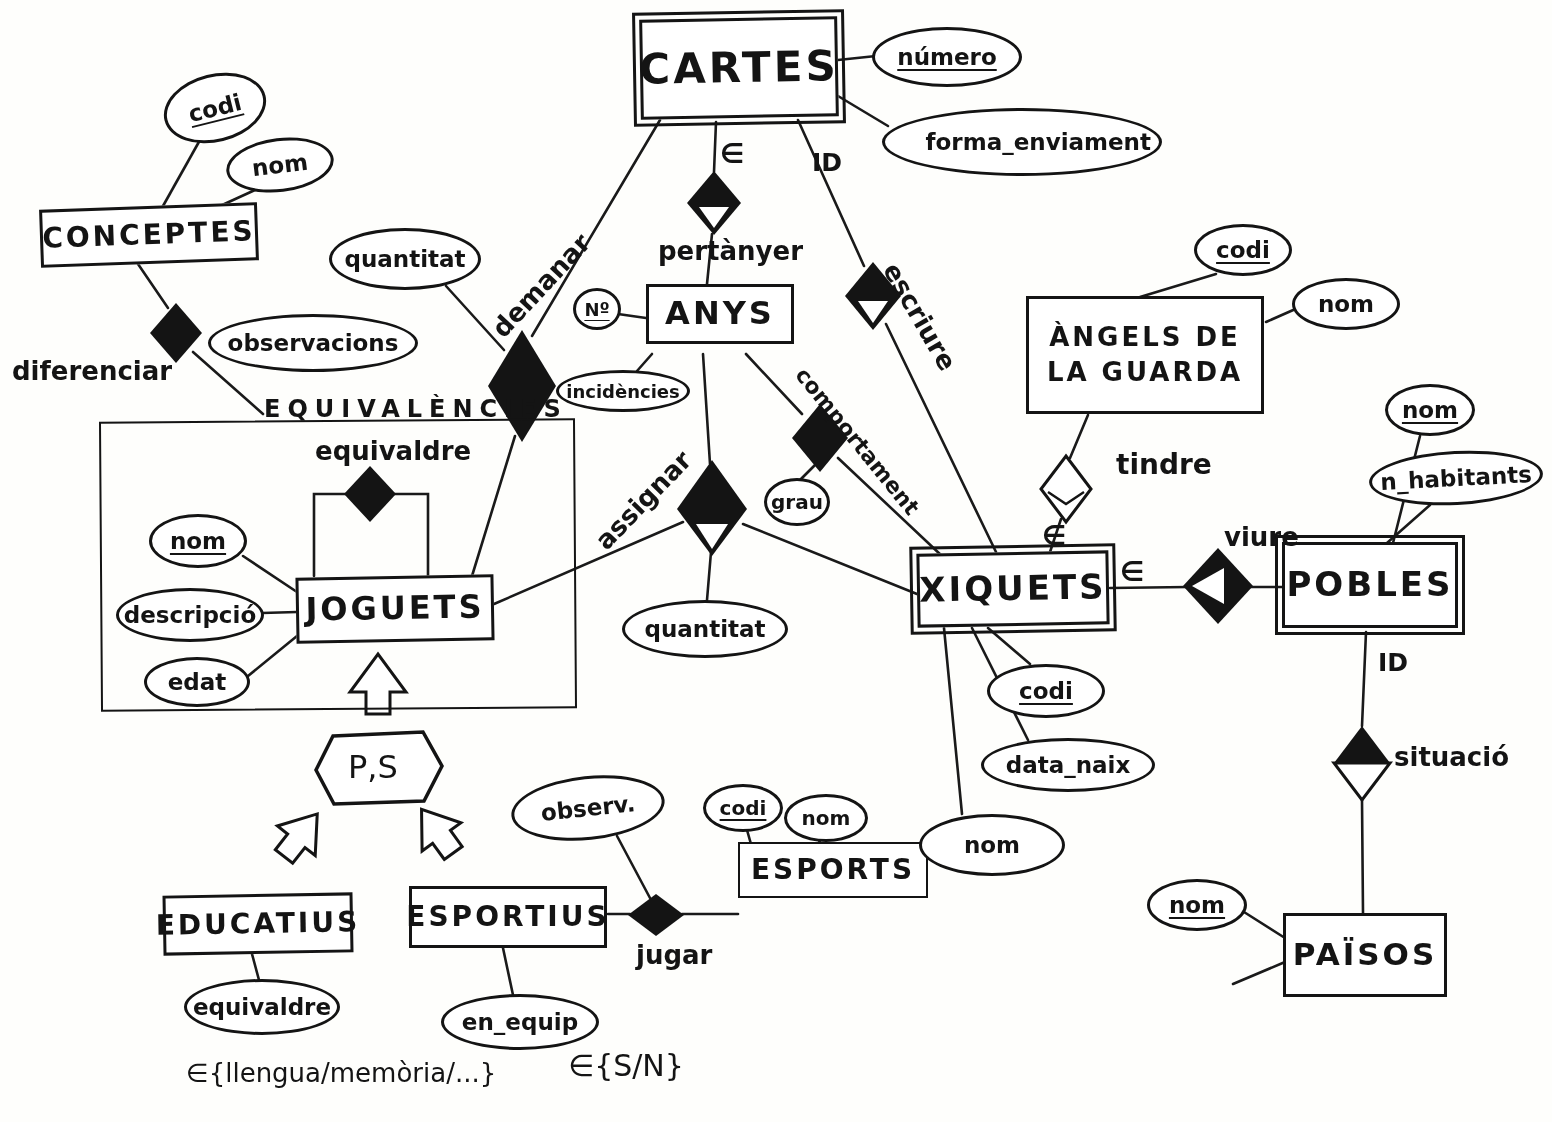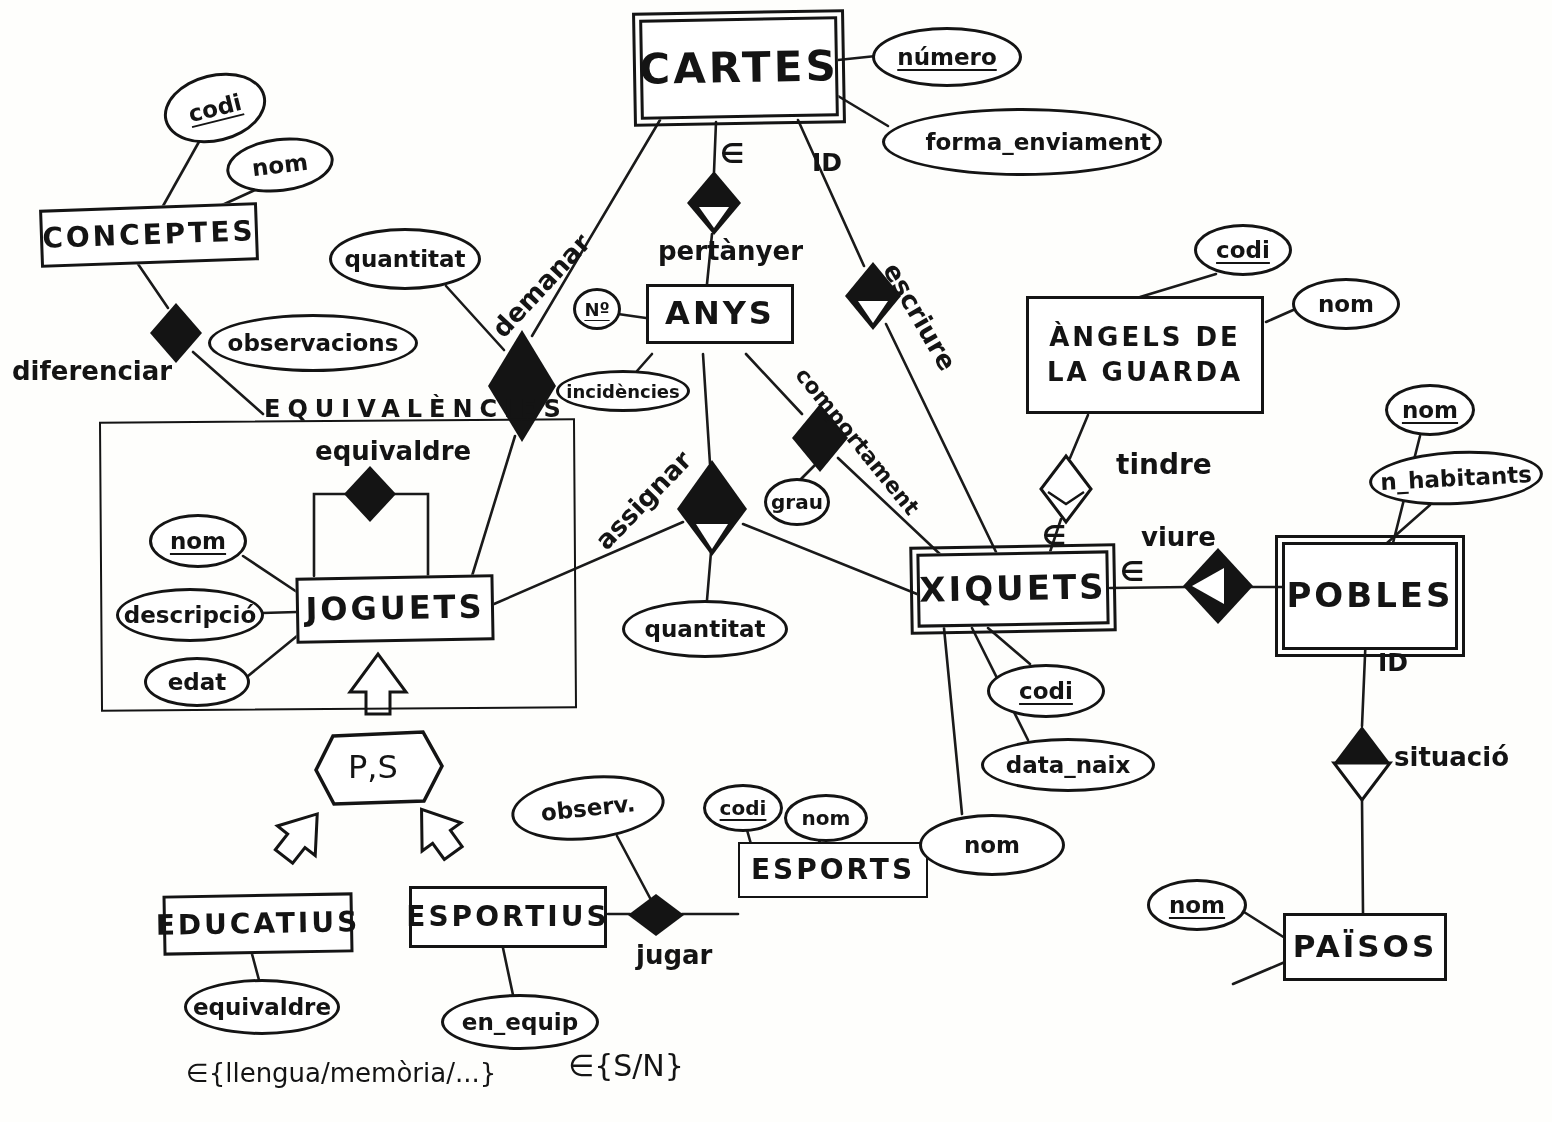--- a/index.html
+++ b/index.html
@@ -124,24 +124,24 @@
     </div>
   <div class="entity" style="left:296px; top:576px; width:198px; height:66px; font-size:32px; transform:rotate(-1deg);">
       <span>JOGUETS</span>
     </div>
   <div class="entity double" style="left:917px; top:552px; width:192px; height:74px; font-size:34px; transform:rotate(-1deg);">
       <span>XIQUETS</span>
     </div>
   <div class="entity" style="left:1026px; top:296px; width:238px; height:118px; font-size:26px;">
       <span>ÀNGELS DE LA GUARDA</span>
     </div>
-  <div class="entity double" style="left:1282px; top:542px; width:176px; height:108px; font-size:34px;">
+  <div class="entity double" style="left:1282px; top:542px; width:176px; height:86px; font-size:34px;">
       <span>POBLES</span>
     </div>
-  <div class="entity" style="left:1283px; top:913px; width:164px; height:68px; font-size:31px;">
+  <div class="entity" style="left:1283px; top:913px; width:164px; height:84px; font-size:31px;">
       <span>PAÏSOS</span>
     </div>
   <div class="entity" style="left:163px; top:894px; width:190px; height:60px; font-size:28px; transform:rotate(-1deg);">
       <span>EDUCATIUS</span>
     </div>
   <div class="entity" style="left:409px; top:886px; width:198px; height:62px; font-size:28px;">
       <span>ESPORTIUS</span>
     </div>
   <div class="entity" style="left:738px; top:842px; width:190px; height:56px; font-size:28px; border-width:2px;">
       <span>ESPORTS</span>
@@ -229,21 +229,21 @@
     </div>
 
   <div class="rel-label" style="left:658px; top:236px;">pertànyer</div>
   <div class="rel-label" style="left:497px; top:318px; transform:rotate(-47deg);">demanar</div>
   <div class="rel-label" style="left:890px; top:250px; transform:rotate(60deg);">escriure</div>
   <div class="rel-label" style="left:800px; top:358px; transform:rotate(51deg); font-size:22px;">comportament</div>
   <div class="rel-label" style="left:600px; top:530px; transform:rotate(-46deg);">assignar</div>
   <div class="rel-label" style="left:315px; top:436px;">equivaldre</div>
   <div class="rel-label" style="left:12px; top:356px;">diferenciar</div>
   <div class="rel-label" style="left:1116px; top:448px; font-size:28px;">tindre</div>
-  <div class="rel-label" style="left:1141px; top:522px;">viure</div>
+  <div class="rel-label" style="left:1224px; top:522px;">viure</div>
   <div class="rel-label" style="left:636px; top:940px;">jugar</div>
   <div class="rel-label" style="left:1394px; top:742px;">situació</div>
 
   <div class="card" style="left:720px; top:138px; font-size:27px;">∈</div>
   <div class="card" style="left:812px; top:148px;">ID</div>
   <div class="card" style="left:1042px; top:520px; font-size:27px;">∈</div>
   <div class="card" style="left:1120px; top:556px; font-size:27px;">∈</div>
   <div class="card" style="left:1378px; top:648px;">ID</div>
 
   <div class="note" style="left:186px; top:1058px;">∈{llengua/memòria/...}</div>

